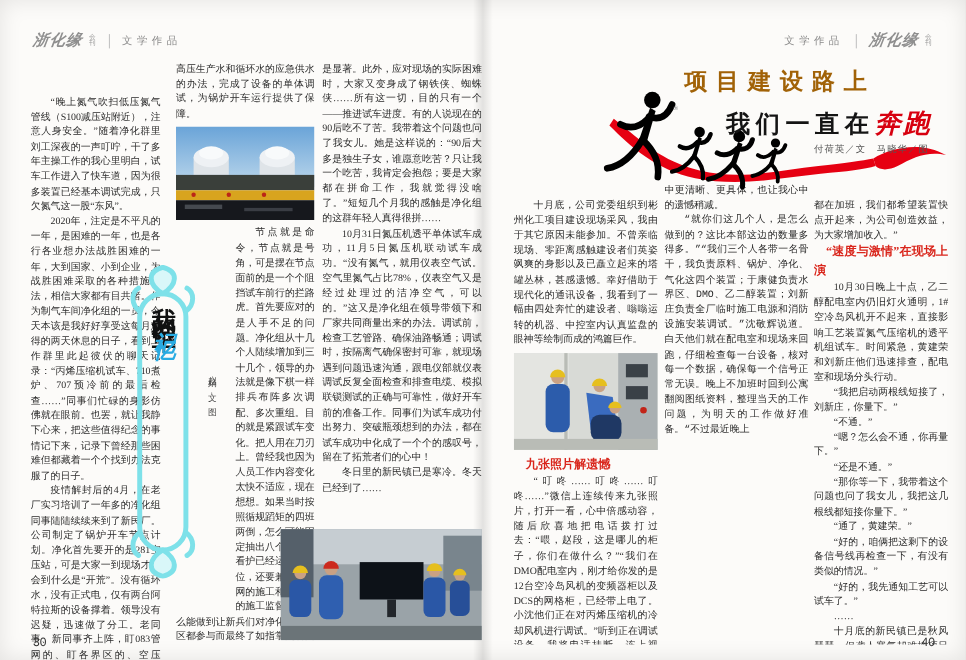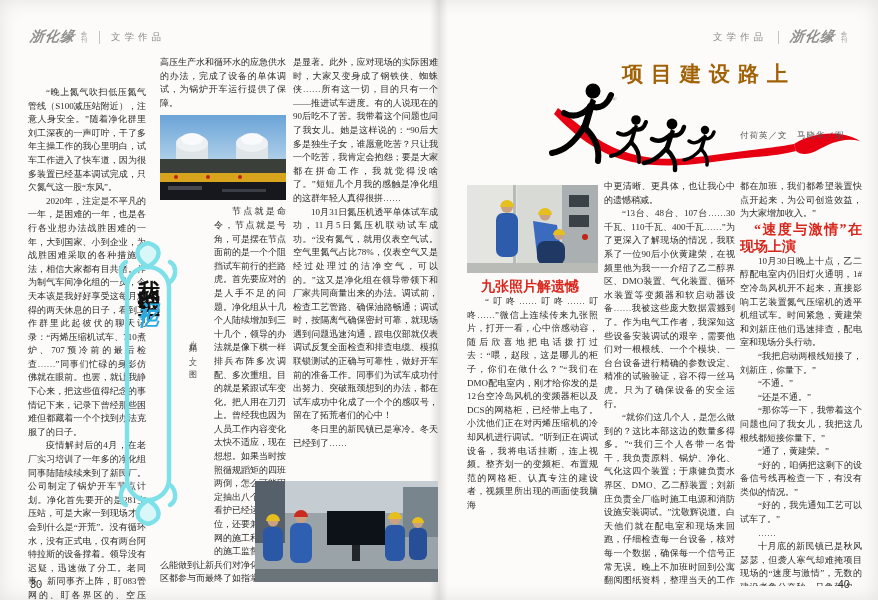--- a/index.html
+++ b/index.html
@@ -17,23 +17,23 @@
   .mast-div{width:1px;height:13px;background:#c4c4c4;margin:0 5px;}
   .mast-section{font-size:9.5px;letter-spacing:4px;color:#8a8a8a;font-family:"Liberation Sans","DejaVu Sans",sans-serif;}
   
   .col{position:absolute;overflow:hidden;text-align:justify;font-size:9px;line-height:13.6px;}
   .col p{margin:0;}
   .ind{text-indent:2em;}
   .l-col1{left:28px;top:46px;width:118px;height:526px;margin-top:40px;}
   .l-col2{left:160px;top:56px;width:126px;height:526px;}
   .l-col3{left:293px;top:56px;width:145px;height:422px;}
   .r-col1{left:467px;top:180px;width:131px;height:406px;}
-  .r-col2{left:604px;top:180px;width:131px;height:406px;}
+  .r-col2{left:604px;top:167px;width:131px;height:406px;font-family:Liberation Mono, monospace;}
   .r-col3{left:740px;top:180px;width:122px;height:406px;}
-  .subhead{color:#d9261c;font-weight:bold;font-size:14px;line-height:17px;text-indent:1em;}
+  .subhead{color:#d9261c;font-weight:bold;font-size:11px;line-height:17px;text-indent:1em;}
   
   .ornament{position:absolute;left:117px;top:241px;width:62px;height:285px;}
   .vtitle{position:absolute;left:134px;top:262px;writing-mode:vertical-rl;text-orientation:upright;
           font-weight:bold;font-size:22px;letter-spacing:6px;color:#111;}
   .vtitle .accent{color:#29abe2;font-style:italic;font-size:20px;font-weight:bold;}
   .vbyline{position:absolute;left:186px;top:336px;writing-mode:vertical-rl;text-orientation:upright;
            font-size:8px;letter-spacing:2px;color:#444;}
   .orn-spacer{float:left;width:54px;height:292px;margin-top:54px;}
   
   .photo{display:block;margin:5px 0;}
@@ -189,23 +189,25 @@
       <g stroke="#000" stroke-width="3.5" fill="none" stroke-linecap="round">
         <path d="M155,80 C160,82 164,80 166,74"></path>
         <path d="M154,81 C150,85 145,86 141,83"></path>
         <path d="M153,91 C158,96 160,101 159,107"></path>
         <path d="M153,91 C148,97 142,101 136,102"></path>
       </g>
     </g>
   </svg>
   <div class="rt-title1">项目建设路上</div>
   <div class="reg-mark">®</div>
+  <div class="rt-title2"><span>我们一直在</span><span class="run-red">奔跑</span></div>
   <div class="rt-byline">付荷英／文　马晓华／图</div>
 
   <div class="col r-col1">
+    <p class="ind">十月底，公司党委组织到彬州化工项目建设现场采风，我由于其它原因未能参加。不曾亲临现场、零距离感触建设者们英姿飒爽的身影以及已矗立起来的塔罐丛林，甚感遗憾。幸好借助于现代化的通讯设备，我看到了一幅由四处奔忙的建设者、嗡嗡运转的机器、中控室内认真监盘的眼神等绘制而成的鸿篇巨作。</p>
     <svg class="photo" width="131" height="88" viewBox="0 0 131 88">
       <rect width="131" height="88" fill="#d8dad6"></rect>
       <rect width="50" height="88" fill="#e4e5e1"></rect>
       <rect x="46" width="3" height="88" fill="#b9bcb6"></rect>
       <rect x="95" width="36" height="88" fill="#aab0b2"></rect>
       <rect x="102" y="10" width="20" height="12" fill="#3a4147"></rect>
       <rect x="102" y="30" width="20" height="12" fill="#3a4147"></rect>
       <circle cx="118" cy="52" r="3" fill="#c22418"></circle>
       <circle cx="40" cy="22" r="6" fill="#caa183"></circle>
         <path d="M33,22 a7,7 0 0 1 14,0 z" fill="#e6bf1e"></path>
@@ -217,30 +219,30 @@
         <path d="M86,50 a6,6 0 0 1 12,0 z" fill="#e6bf1e"></path>
       <rect x="70" y="56" width="28" height="24" rx="8" fill="#1f3864"></rect>
       <rect y="78" width="131" height="10" fill="#b9bcb6"></rect>
     </svg>
     <p class="subhead">九张照片解遗憾</p>
     <p class="ind">“叮咚……叮咚……叮咚……”微信上连续传来九张照片，打开一看，心中倍感动容，随后欣喜地把电话拨打过去：“喂，赵段，这是哪儿的柜子，你们在做什么？”“我们在DMO配电室内，刚才给你发的是12台空冷岛风机的变频器柜以及DCS的网格柜，已经带上电了。小沈他们正在对丙烯压缩机的冷却风机进行调试。”听到正在调试设备，我将电话挂断，连上视频。整齐划一的变频柜、布置规范的网格柜、认真专注的建设者，视频里所出现的画面使我脑海</p>
   </div>
 
   <div class="col r-col2">
     <p>中更清晰、更具体，也让我心中的遗憾稍减。</p>
-    <p class="ind">“13台、48台、107台……30千瓦、110千瓦、400千瓦……”为了更深入了解现场的情况，我联系了一位90后小伙黄建荣，在视频里他为我一一介绍了乙二醇界区、DMO装置、气化装置、循环水装置等变频器和软启动器设备……我被这些庞大数据震撼到了。作为电气工作者，我深知这些设备安装调试的艰辛，需要他们对一根根线、一个个模块、一台台设备进行精确的参数设定、精准的试验验证，容不得一丝马虎。只为了确保设备的安全运行。</p>
     <p class="ind">“就你们这几个人，是怎么做到的？这比本部这边的数量多得多。”“我们三个人各带一名骨干，我负责原料、锅炉、净化、气化这四个装置；于康健负责水界区、DMO、乙二醇装置；刘新庄负责全厂临时施工电源和消防设施安装调试。”沈敬辉说道。白天他们就在配电室和现场来回跑，仔细检查每一台设备，核对每一个数据，确保每一个信号正常无误。晚上不加班时回到公寓翻阅图纸资料，整理当天的工作问题，为明天的工作做好准备。“不过最近晚上</p>
   </div>
 
   <div class="col r-col3">
     <p>都在加班，我们都希望装置快点开起来，为公司创造效益，为大家增加收入。”</p>
     <p class="subhead">“速度与激情”在现场上演</p>
     <p class="ind">10月30日晚上十点，乙二醇配电室内仍旧灯火通明，1#空冷岛风机开不起来，直接影响工艺装置氮气压缩机的透平机组试车。时间紧急，黄建荣和刘新庄他们迅速排查，配电室和现场分头行动。</p>
     <p class="ind">“我把启动两根线短接了，刘新庄，你量下。”</p>
     <p class="ind">“不通。”</p>
+    <p class="ind">“嗯？怎么会不通，你再量下。”</p>
     <p class="ind">“还是不通。”</p>
     <p class="ind">“那你等一下，我带着这个问题也问了我女儿，我把这几根线都短接你量下。”</p>
     <p class="ind">“通了，黄建荣。”</p>
     <p class="ind">“好的，咱俩把这剩下的设备信号线再检查一下，有没有类似的情况。”</p>
     <p class="ind">“好的，我先通知工艺可以试车了。”</p>
     <p class="ind">……</p>
     <p class="ind">十月底的新民镇已是秋风瑟瑟，但袭人寒气却难掩项目现场的“速度与激情”，无数的建设者争分夺秒、只争朝夕，为早日实现项目建设的宏伟蓝图，奔跑向前，砥砺奋进。</p>
   </div>
 
   <div class="pagenum pn-right">40</div>

